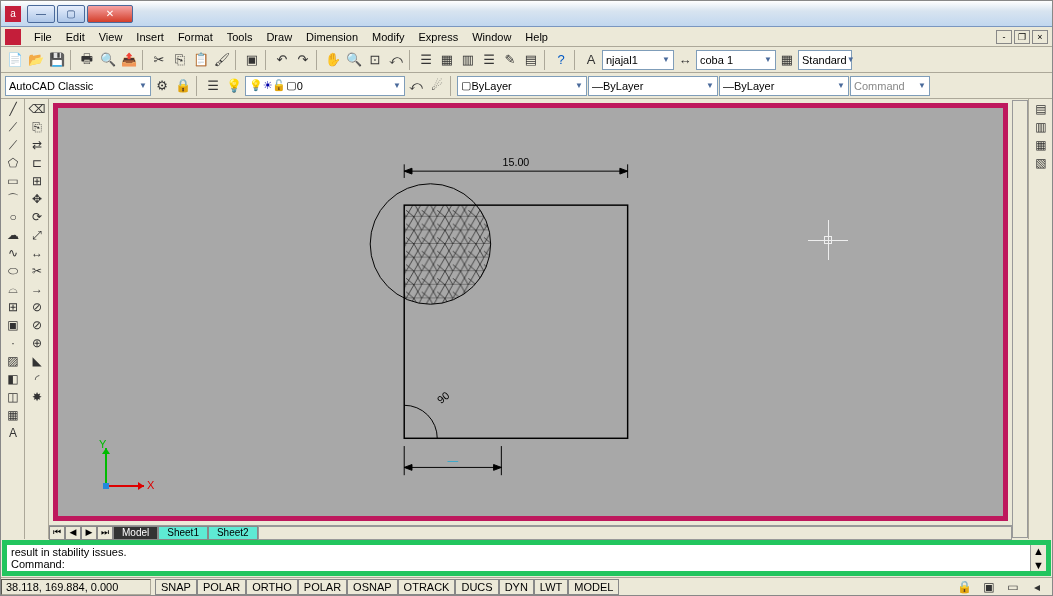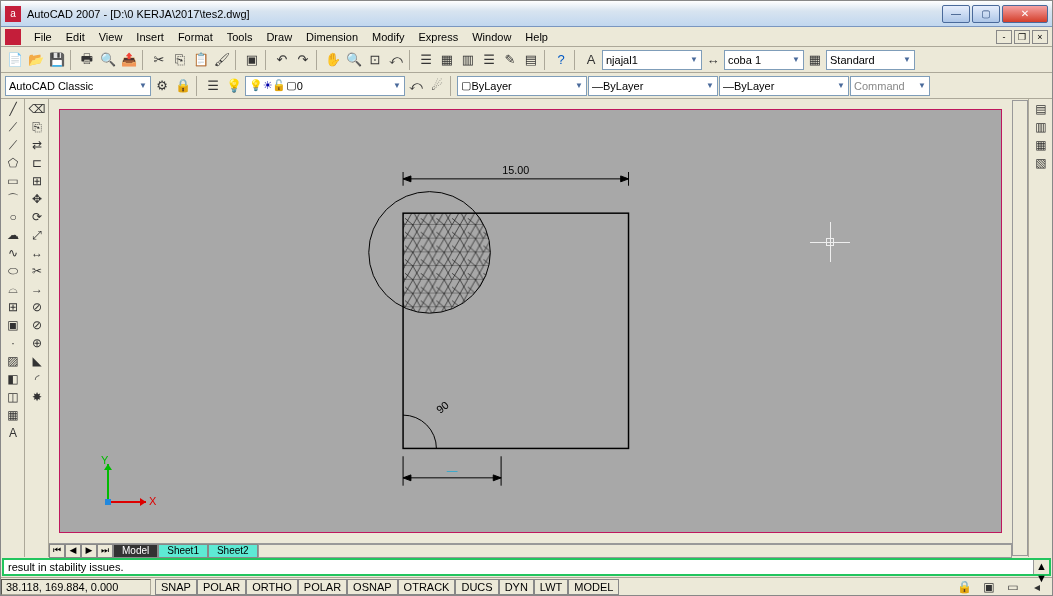--- a/index.html
+++ b/index.html
@@ -18,48 +18,47 @@
 .menubar .mdi div{width:16px;height:14px;border:1px solid #888;background:#ece9d8;font-size:9px;text-align:center;line-height:12px}
 .toolbar{height:26px;background:#ece9d8;display:flex;align-items:center;padding:2px 4px;gap:1px;border-bottom:1px solid #aca899}
 .tb{width:20px;height:20px;display:flex;align-items:center;justify-content:center;font-size:13px;color:#333;border:1px solid transparent}
 .sep{width:4px;height:20px;border-left:1px solid #aca899;margin:0 2px}
 .combo{height:20px;background:#fff;border:1px solid #7f9db9;display:flex;align-items:center;padding:0 3px;font-size:11px}
 .combo .arrow{margin-left:auto;font-size:8px;color:#4a6a9b}
 .mainrow{flex:1;display:flex;background:#ece9d8;min-height:0}
 .vtoolbar{width:24px;background:#ece9d8;display:flex;flex-direction:column;padding:1px;gap:0;border-right:1px solid #aca899}
 .vtb{width:22px;height:18px;display:flex;align-items:center;justify-content:center;font-size:12px;color:#333}
 .canvas-wrap{flex:1;display:flex;flex-direction:column;min-width:0}
-.canvas{flex:1;background:#a8a8a8;position:relative;border:1px solid #be185d;margin:10px}
+.canvas{flex:1;background:#a8a8a8;position:relative;border:5px solid #be185d;margin:4px}
 .scrollh{height:14px;background:#ece9d8;border-top:1px solid #999;display:flex;align-items:center}
 .scrollh .navbtn{width:16px;height:14px;background:#ece9d8;border:1px solid #888;font-size:9px;text-align:center;line-height:11px}
 .tab{height:14px;padding:0 8px;background:#5eead4;border:1px solid #888;font-size:10px;line-height:12px}
 .tab.active{background:#333;color:#fff}
 .righttb{width:24px;background:#ece9d8;border-left:1px solid #aca899;display:flex;flex-direction:column;padding:1px}
-.cmdarea{background:#fff;border:2px solid #22c55e;margin:1px;font-family:'Courier New',monospace;font-size:11px;padding:1px 4px;position:relative}
+.cmdarea{background:#fff;border:5px solid #22c55e;margin:1px;font-family:'Courier New',monospace;font-size:11px;padding:1px 4px;position:relative}
 .cmdarea .sb{position:absolute;right:0;top:0;bottom:0;width:16px;background:#ece9d8;border-left:1px solid #999;display:flex;flex-direction:column;justify-content:space-between;align-items:center;font-size:9px}
 .status{height:18px;background:#ece9d8;display:flex;align-items:center;border-top:1px solid #aca899;font-size:10px}
 .status .coord{width:150px;border:1px inset #aca899;padding:1px 4px;background:#ece9d8}
 .status .sbtn{border:1px solid #888;padding:1px 5px;margin:0;background:#ece9d8}
 .status .tray{margin-left:auto;display:flex;gap:2px;padding-right:4px}
 svg.drawing{position:absolute;top:0;left:0;width:100%;height:100%}
 .ucs{position:absolute;left:36px;bottom:18px}
 .crosshair{position:absolute;left:750px;top:112px;width:40px;height:40px;pointer-events:none}
 .crosshair::before,.crosshair::after{content:"";position:absolute;background:#eee}
 .crosshair::before{left:0;right:0;top:50%;height:1px}
 .crosshair::after{top:0;bottom:0;left:50%;width:1px}
 .crosshair .box{position:absolute;left:50%;top:50%;width:8px;height:8px;border:1px solid #eee;transform:translate(-50%,-50%)}
 </style>
 </head>
 <body>
 
 <div class="window">
 
   <div class="titlebar">
     <div class="icon">a</div>
-    <div class="title">AutoCAD 2007 - [D:\0 KERJA\2017\tes2.dwg]</div>
     <div class="winbtns">
       <div class="winbtn">—</div>
       <div class="winbtn">▢</div>
       <div class="winbtn close">✕</div>
     </div>
   </div>
 
   <div class="menubar">
     <div class="icon"></div>
     <span>File</span>
@@ -108,31 +107,31 @@
     <div class="tb">☰</div>
     <div class="tb">▦</div>
     <div class="tb">▥</div>
     <div class="tb">☰</div>
     <div class="tb">✎</div>
     <div class="tb">▤</div>
     <div class="sep"></div>
     <div class="tb" style="color:#0058c4">?</div>
     <div class="sep"></div>
     <div class="tb">A</div>
-    <div class="combo" style="width:100px">
+    <div class="combo" style="width:72px">
         <span>njajal1</span>
         <span class="arrow">▼</span>
       </div>
     <div class="tb">↔</div>
     <div class="combo" style="width:80px">
         <span>coba 1</span>
         <span class="arrow">▼</span>
       </div>
     <div class="tb">▦</div>
-    <div class="combo" style="width:89px">
+    <div class="combo" style="width:54px">
         <span>Standard</span>
         <span class="arrow">▼</span>
       </div>
   </div>
 
   <div class="toolbar">
     <div class="combo" style="width:146px">
         <span>AutoCAD Classic</span>
         <span class="arrow">▼</span>
       </div>
@@ -295,20 +294,21 @@
     <div class="righttb">
       <div class="vtb">▤</div>
       <div class="vtb">▥</div>
       <div class="vtb">▦</div>
       <div class="vtb">▧</div>
     </div>
   </div>
 
   <div class="cmdarea">
     <div>result in stability issues.</div>
+    <div>Command:</div>
     <div class="sb">
         <span>▲</span>
         <span>▼</span>
       </div>
   </div>
 
   <div class="status">
     <div class="coord">38.118, 169.884, 0.000</div>
     <div style="width:4px"></div>
     <div class="sbtn">SNAP</div>

